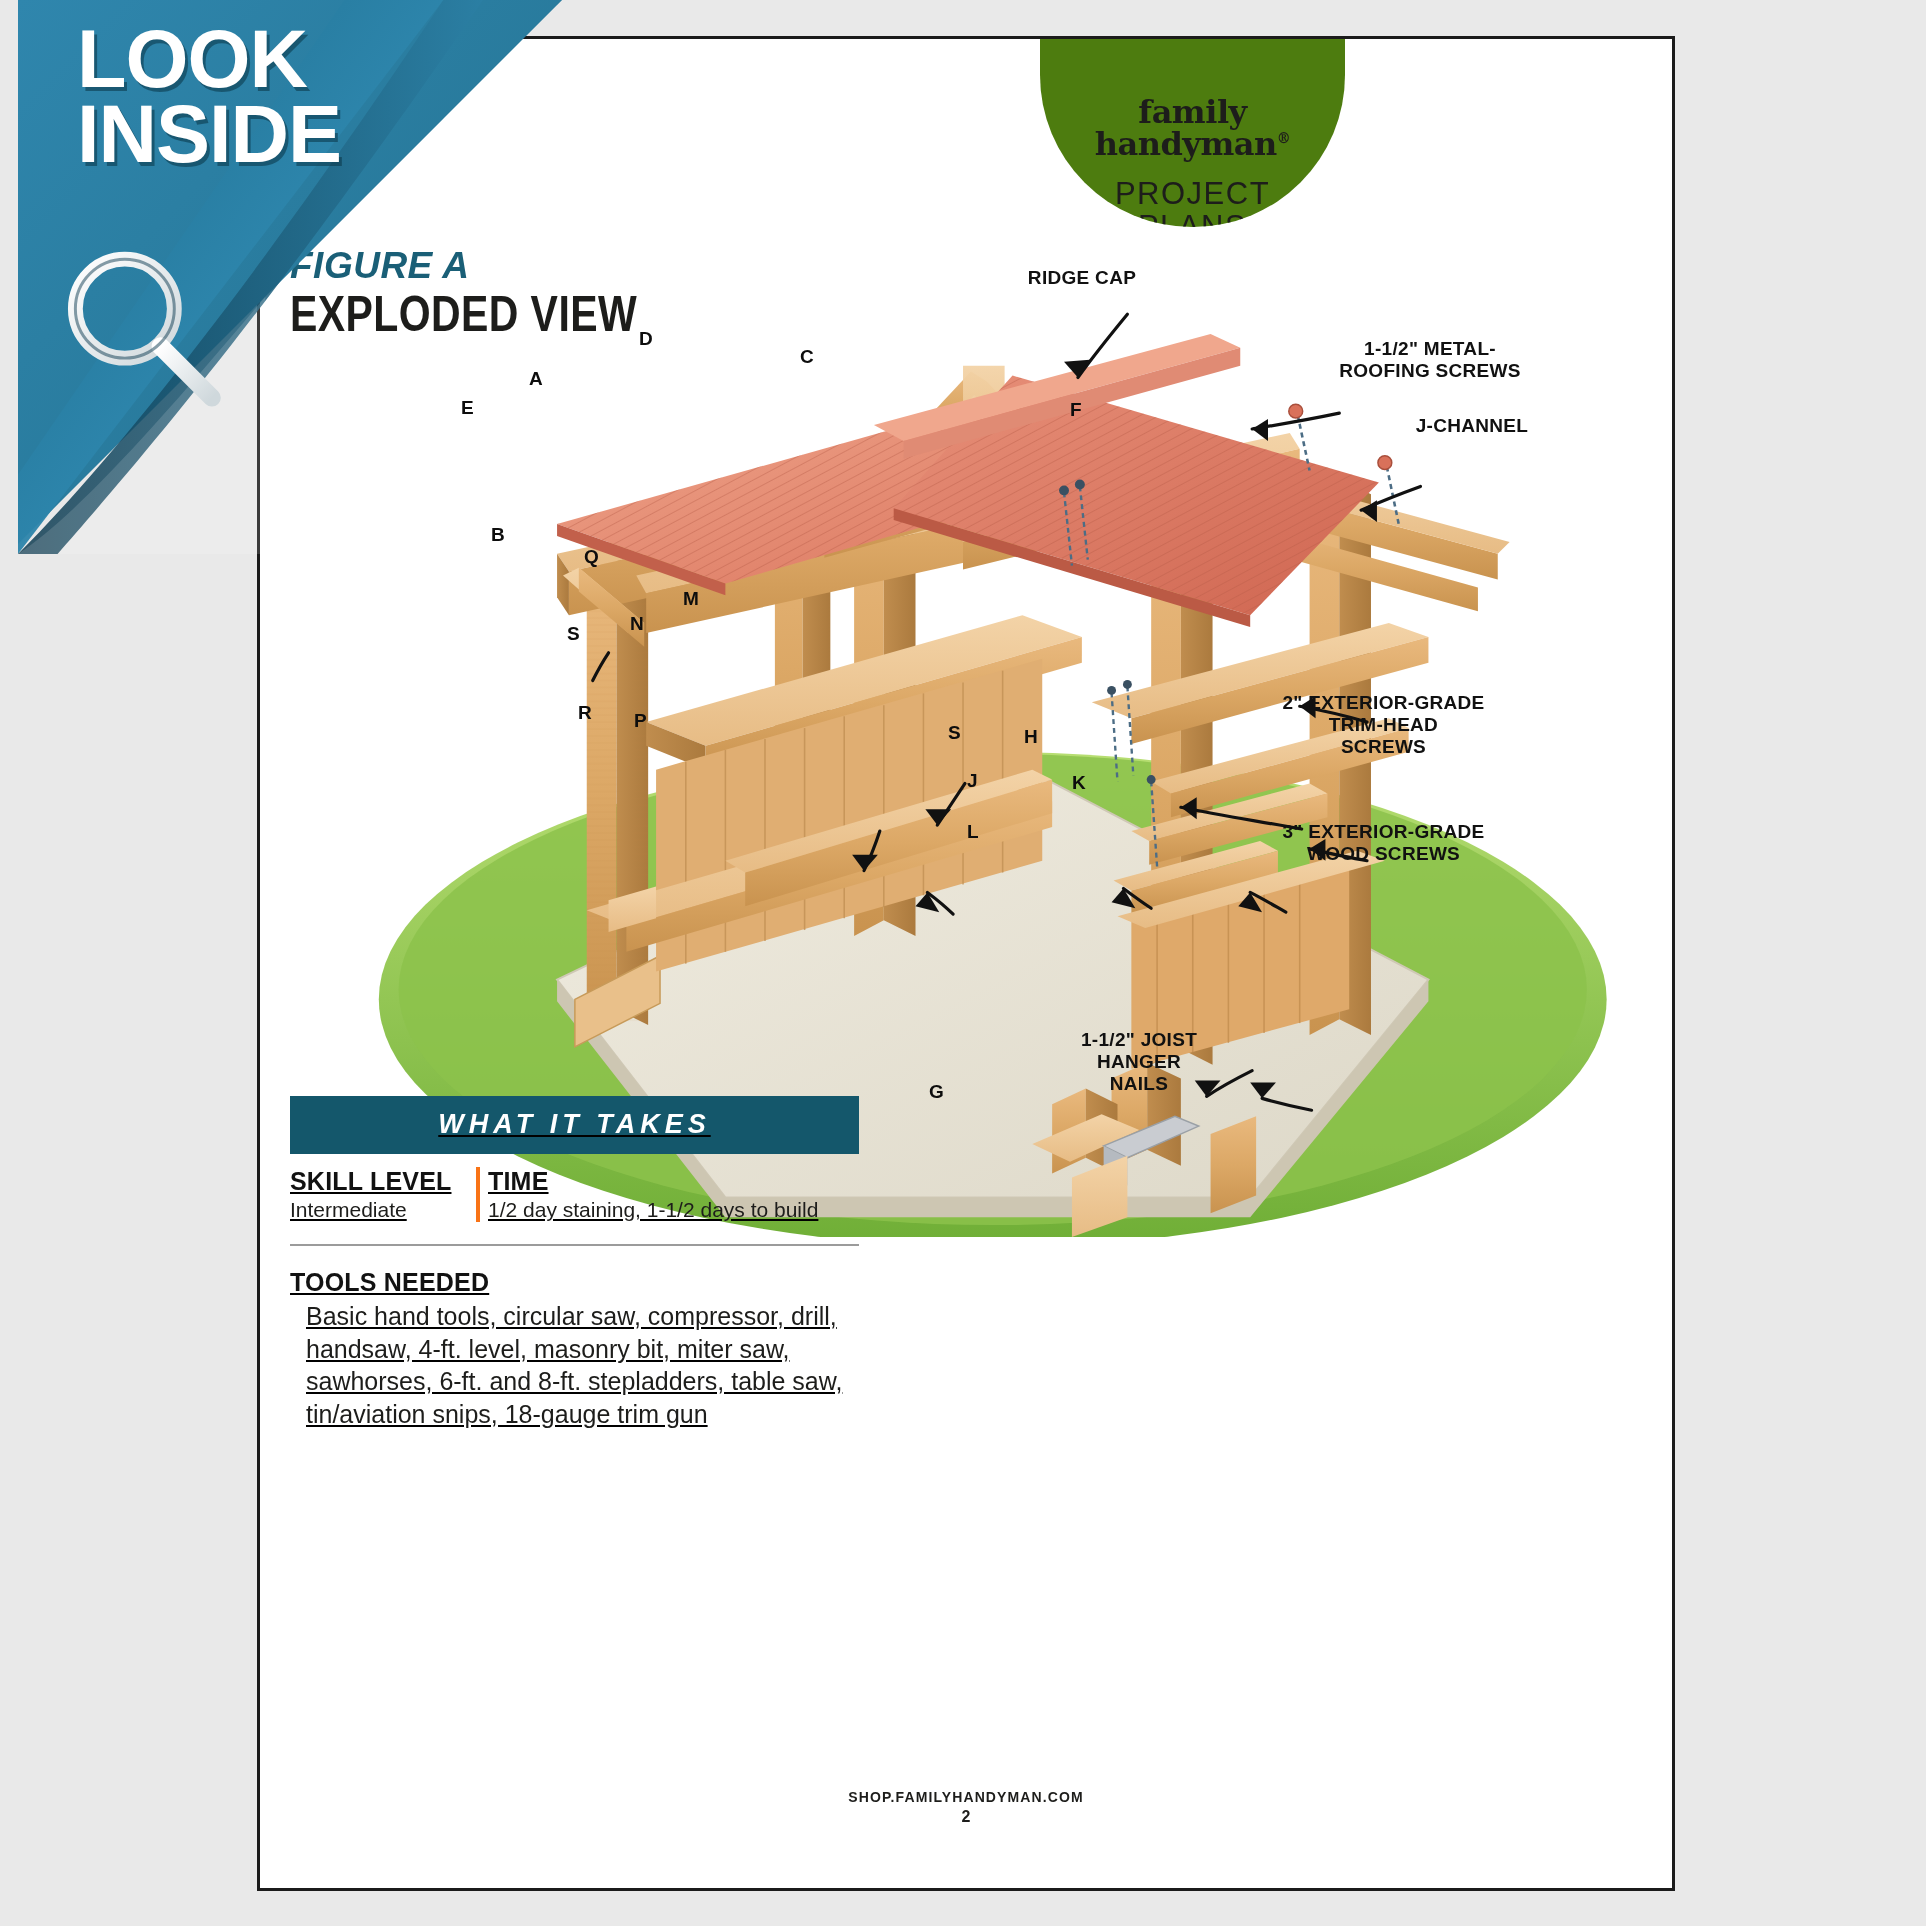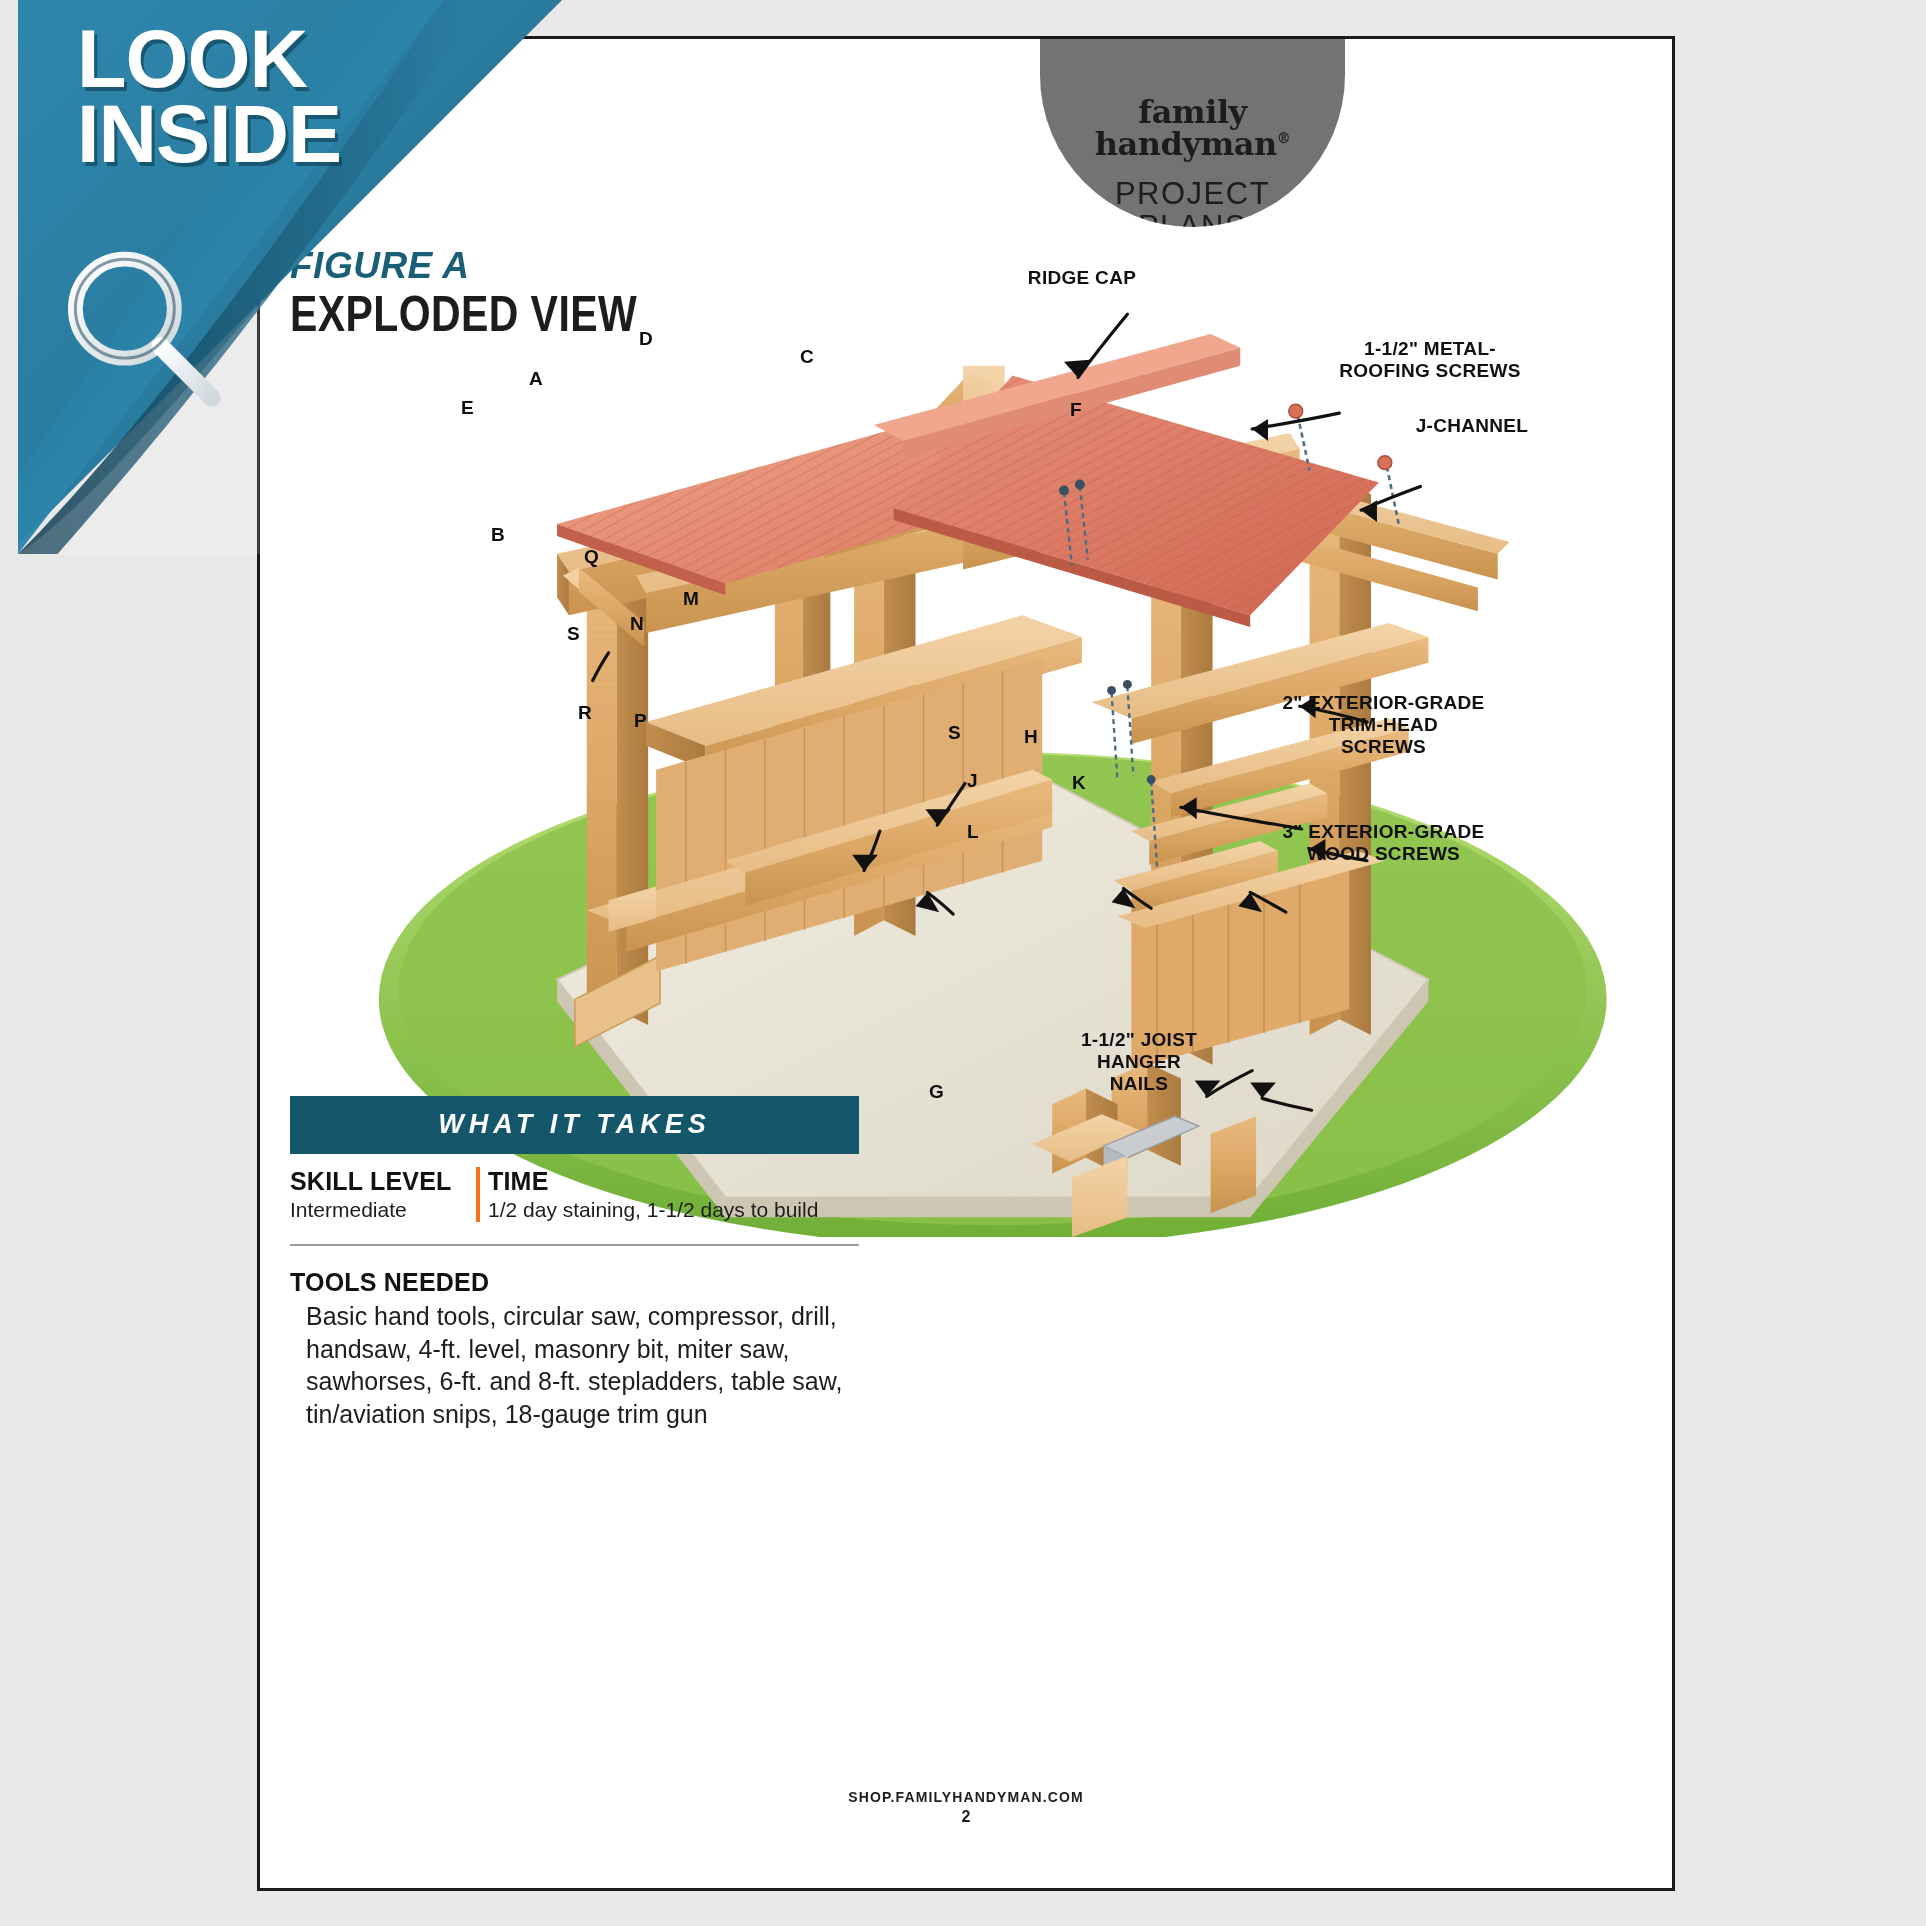--- a/index.html
+++ b/index.html
@@ -17,21 +17,21 @@
     width:1418px;height:1855px;
     background:#ffffff;
     border:3px solid #1b1b1b;
     box-sizing:border-box;
     overflow:hidden;
   }
   
   #badge{
     position:absolute;left:780px;top:0px;
     width:305px;height:188px;
-    background:#737373;
+    background:#4d7c0f;
     border-radius:0 0 152px 152px;
     text-align:center;
     overflow:hidden;
   }
   #badge .brand{
     font-family:"DejaVu Serif", serif;
     font-weight:bold;
     font-size:32px;
     letter-spacing:-0.5px;
     color:#1d1d1b;
@@ -87,21 +87,21 @@
     white-space:pre-line;
   }
   .callout.center{text-align:center;}
   .lbl{
     position:absolute;
     font-family:"Liberation Sans", sans-serif;
     font-weight:bold;font-size:19px;color:#0d0d0d;
   }
   
   #wit{
-    position:absolute;left:30px;top:1057px;width:569px;
+    position:absolute;left:30px;top:1057px;width:569px;text-decoration:underline;
   }
   #wit .bar{
     background:#14576b;color:#ffffff;
     font-family:"Liberation Sans", sans-serif;
     font-style:italic;font-weight:bold;
     font-size:27px;letter-spacing:5px;
     text-align:center;padding:13px 0 14px 0;
   }
   #wit .cols{display:flex;margin-top:13px;}
   #wit .c1{width:172px;padding-right:14px;}

